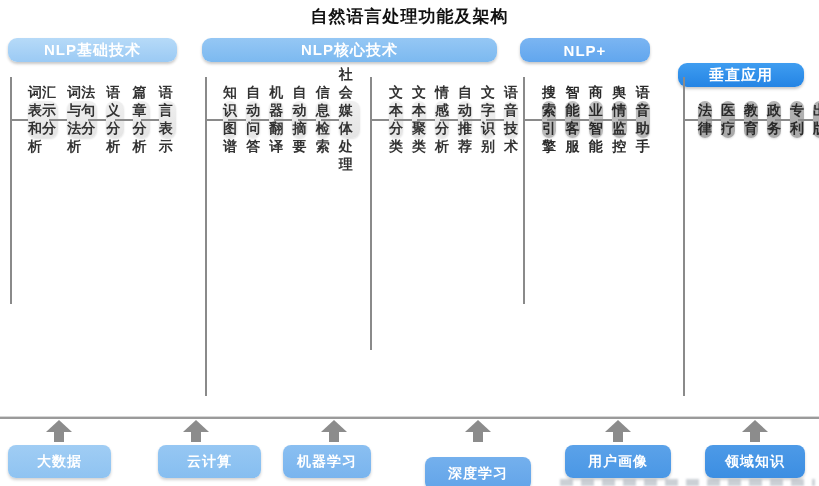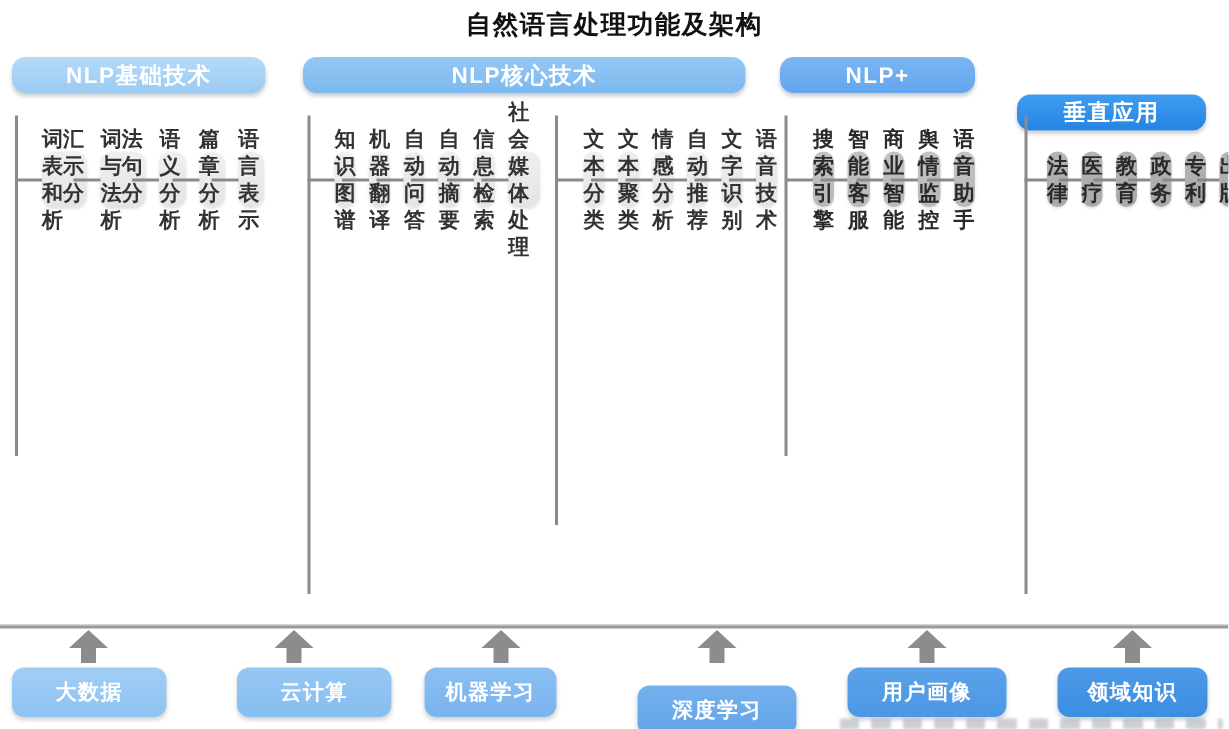--- a/index.html
+++ b/index.html
@@ -100,22 +100,22 @@
   <div class="col col-c1 light">
     <div class="node">词汇表示和分析</div>
     <div class="node">词法与句法分析</div>
     <div class="node">语义分析</div>
     <div class="node">篇章分析</div>
     <div class="node">语言表示</div>
   </div>
 
   <div class="col col-c2l light">
     <div class="node">知识图谱</div>
+    <div class="node">自动问答</div>
     <div class="node">机器翻译</div>
-    <div class="node">自动问答</div>
     <div class="node">自动摘要</div>
     <div class="node">信息检索</div>
     <div class="node">社会媒体处理</div>
   </div>
 
   <div class="col col-c2r light">
     <div class="node">文本分类</div>
     <div class="node">文本聚类</div>
     <div class="node">情感分析</div>
     <div class="node">自动推荐</div>

